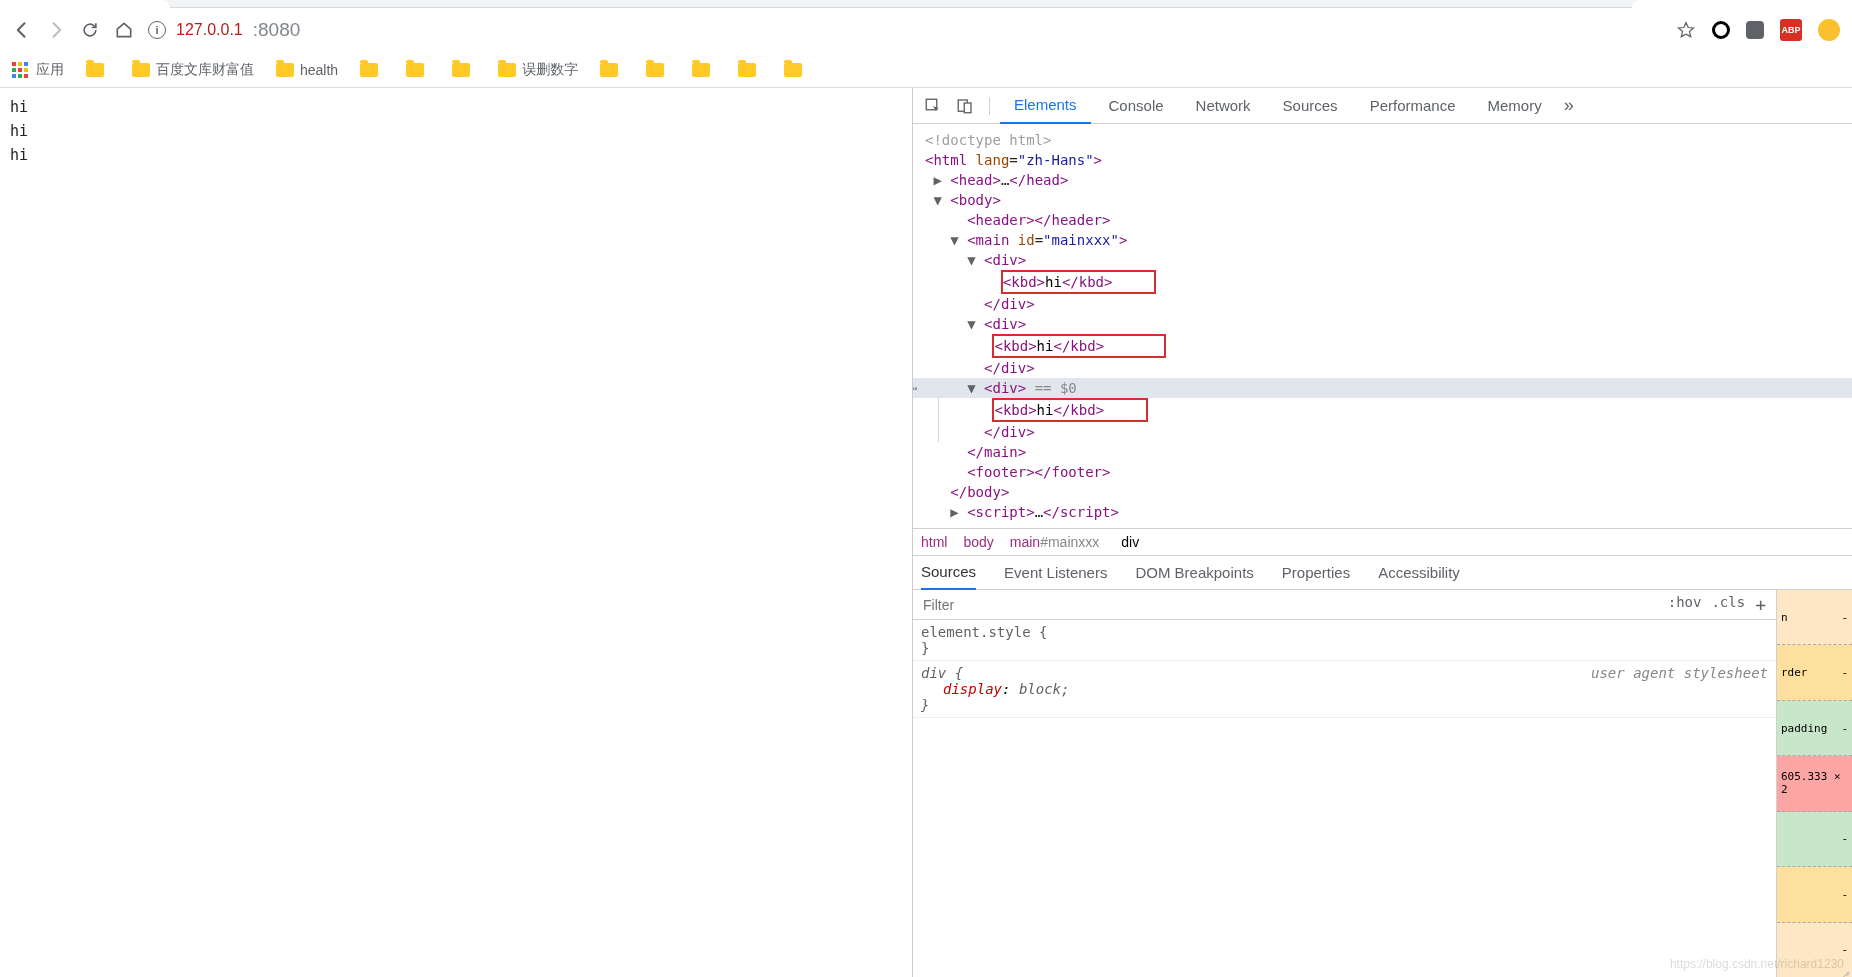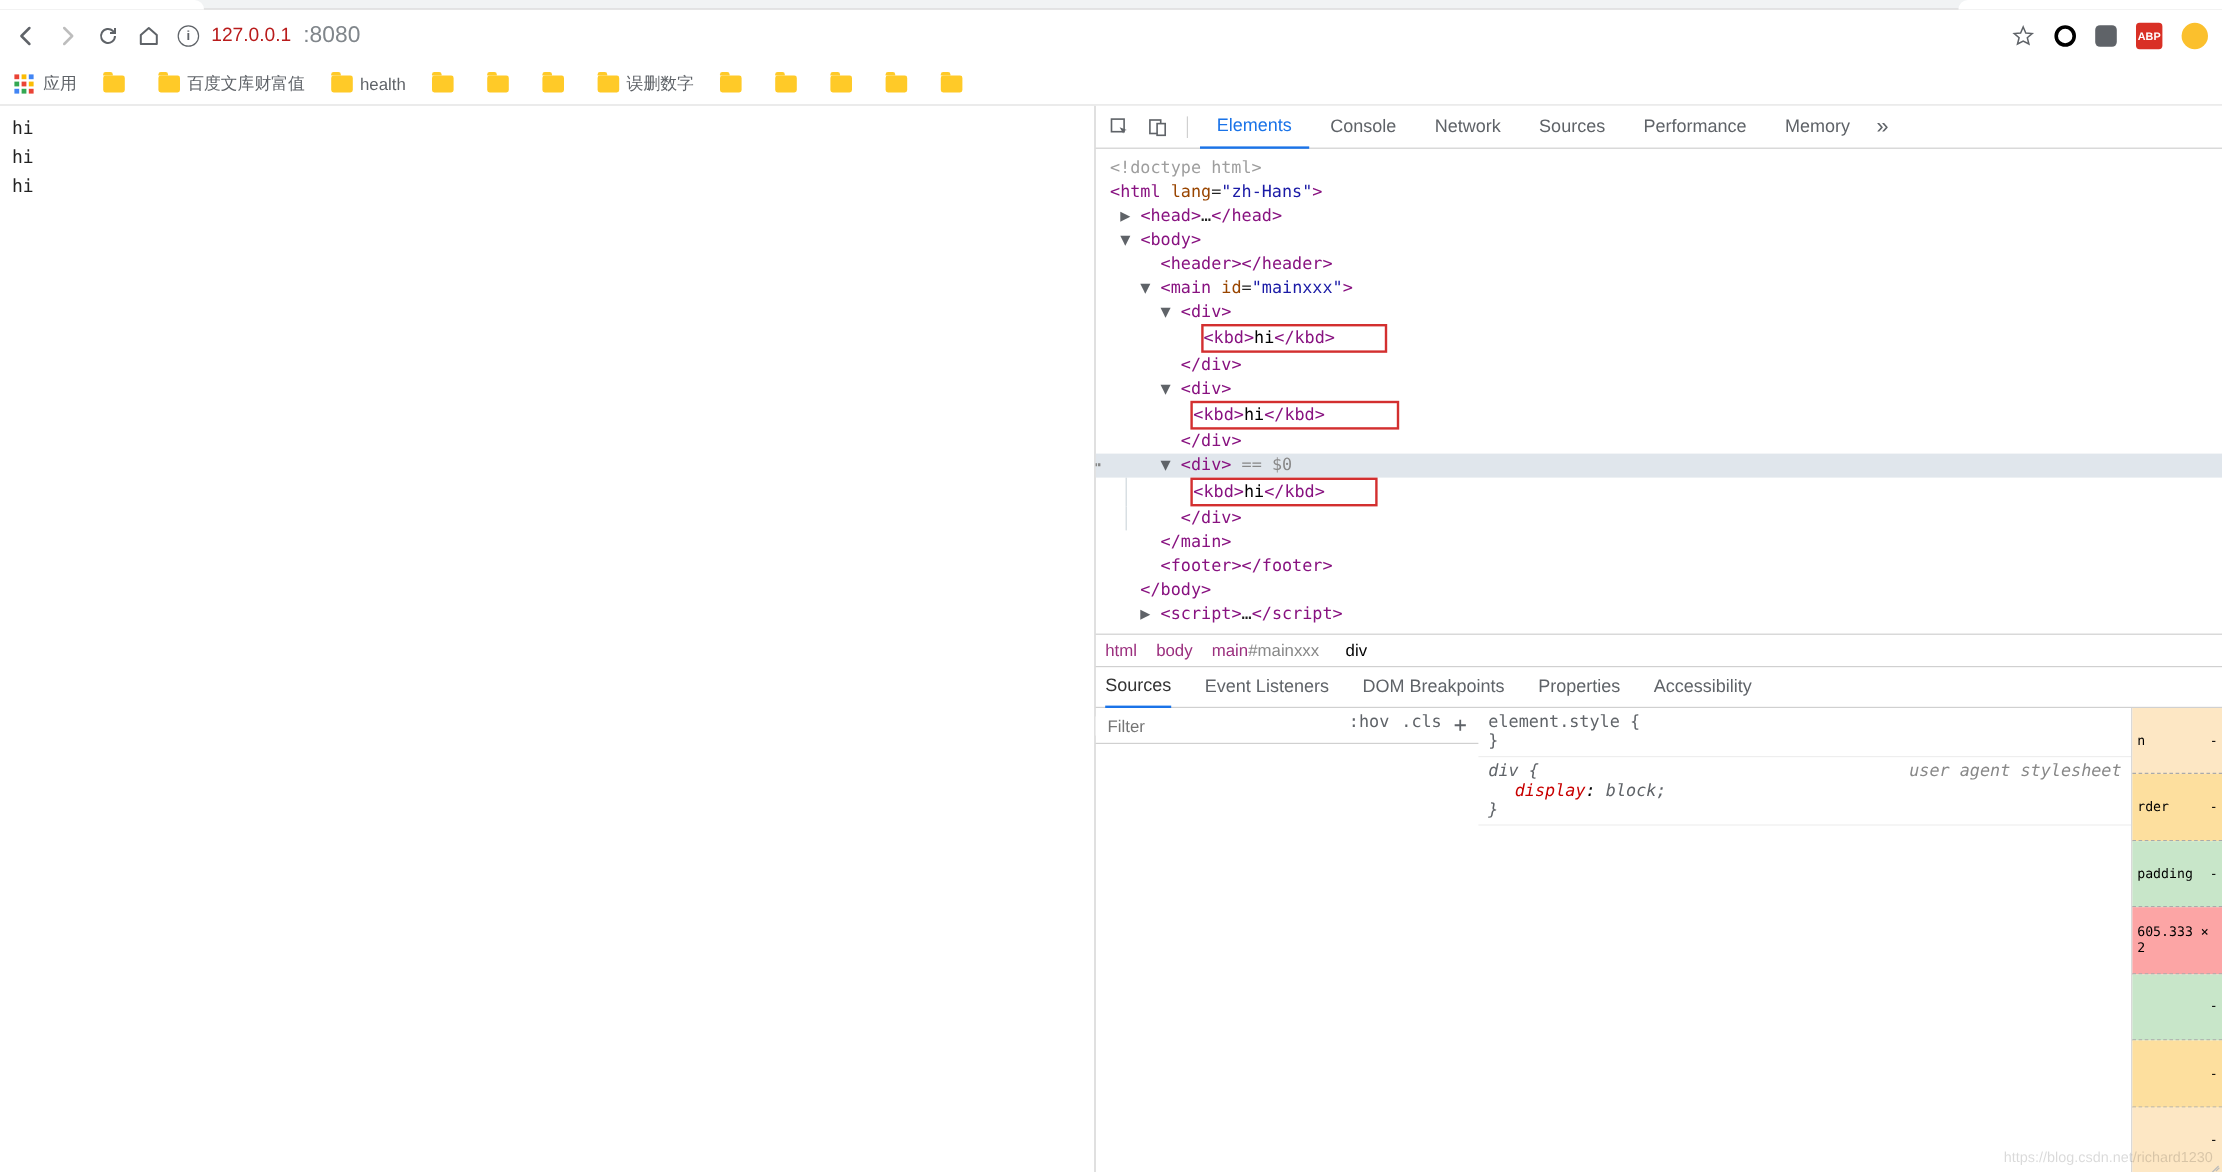--- a/index.html
+++ b/index.html
@@ -281,21 +281,21 @@
     <div class="subtabs">
       <div class="subtab active">Sources</div>
       <div>Event Listeners</div>
       <div>DOM Breakpoints</div>
       <div>Properties</div>
       <div>Accessibility</div>
     </div>
 
     <div class="styles-wrapper">
       <div class="styles-main">
-        <div style="flex:1;display:flex;flex-direction:row;">
+        <div style="flex:1;display:flex;flex-direction:column;">
           <div class="filterbar">
             <input placeholder="Filter" style="">
             <div class="tools">
               <span>:hov</span>
               <span>.cls</span>
               <span class="plus">+</span>
             </div>
           </div>
           <div class="rules">
             <div class="rule">

